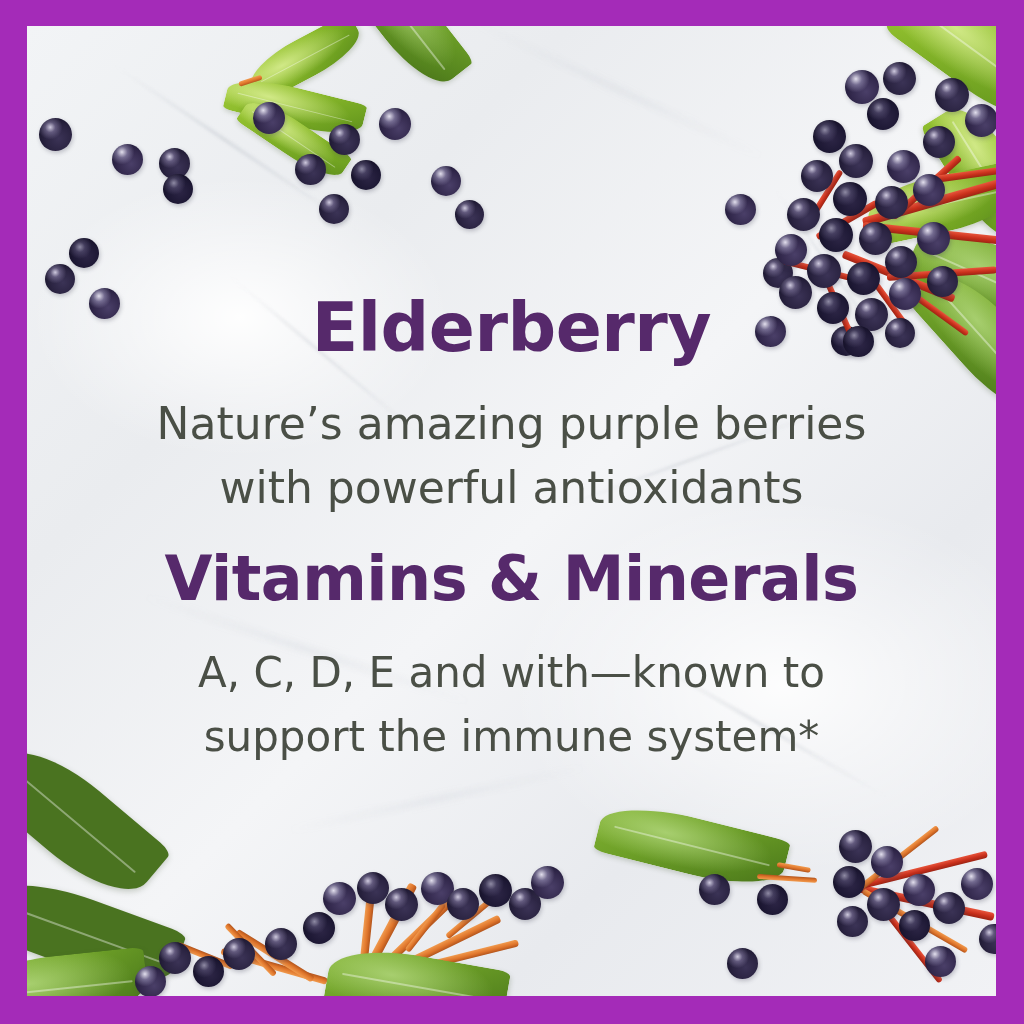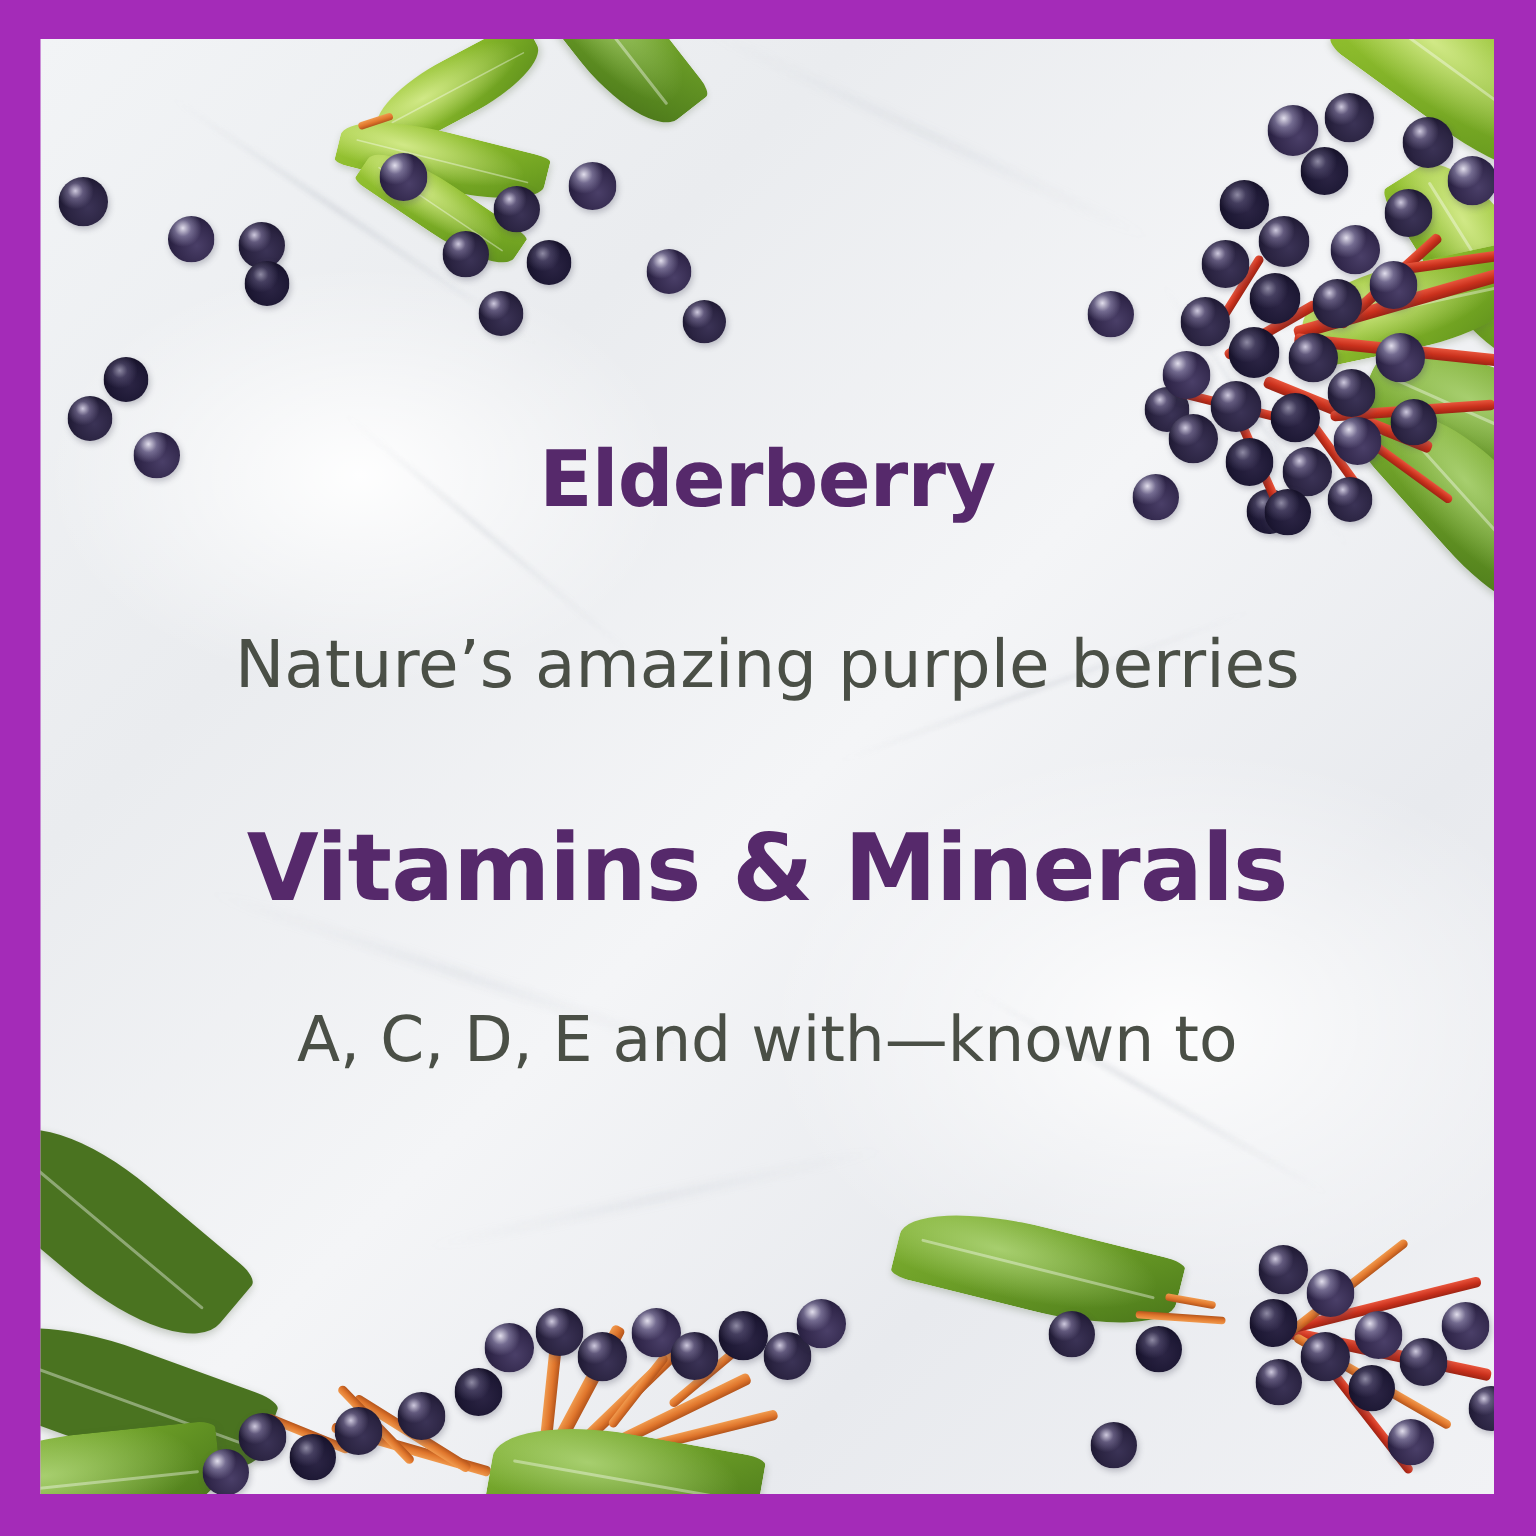--- a/index.html
+++ b/index.html
@@ -120,21 +120,21 @@
     top: 26px;
     width: 969px;
     text-align: center;
   }
 
   .h-elderberry {
     position: absolute;
     left: 0;
     top: 268px;
     width: 100%;
-    font-size: 52px;
+    font-size: 68px;
     font-weight: bold;
     color: #56296B;
     letter-spacing: -0.5px;
     line-height: 1;
   }
 
   .sub-one {
     position: absolute;
     left: 0;
     top: 366px;
@@ -161,21 +161,21 @@
     position: absolute;
     left: 0;
     top: 615px;
     width: 100%;
     font-size: 42px;
     font-weight: 400;
     color: #4a4f46;
     line-height: 1.52;
   }
 
-  .sub-line { display: block; margin-top: 20px; }
+  .sub-line { display: block; }
 </style>
 </head>
 <body>
 
 <div id="canvas">
 
   <div class="photo-plate">
 
     <div class="vein" style="left:60px; top:120px; width:300px; height:4px; transform:rotate(34deg);"></div>
     <div class="vein" style="left:170px; top:330px; width:260px; height:3px; transform:rotate(40deg);"></div>
@@ -350,23 +350,25 @@
     <div class="berry" style="left:952px; top:898px; width:30px; height:30px;"></div>
 
   </div>
 
   <div class="text-block">
 
     <div class="h-elderberry">Elderberry</div>
 
     <div class="sub-one">
       <span class="sub-line">Nature’s amazing purple berries</span>
+      <span class="sub-line">with powerful antioxidants</span>
     </div>
 
     <div class="h-vitamins">Vitamins &amp; Minerals</div>
 
     <div class="sub-two">
       <span class="sub-line">A, C, D, E and with—known to</span>
+      <span class="sub-line">support the immune system*</span>
     </div>
 
   </div>
 
 </div>
 
 </body></html>

